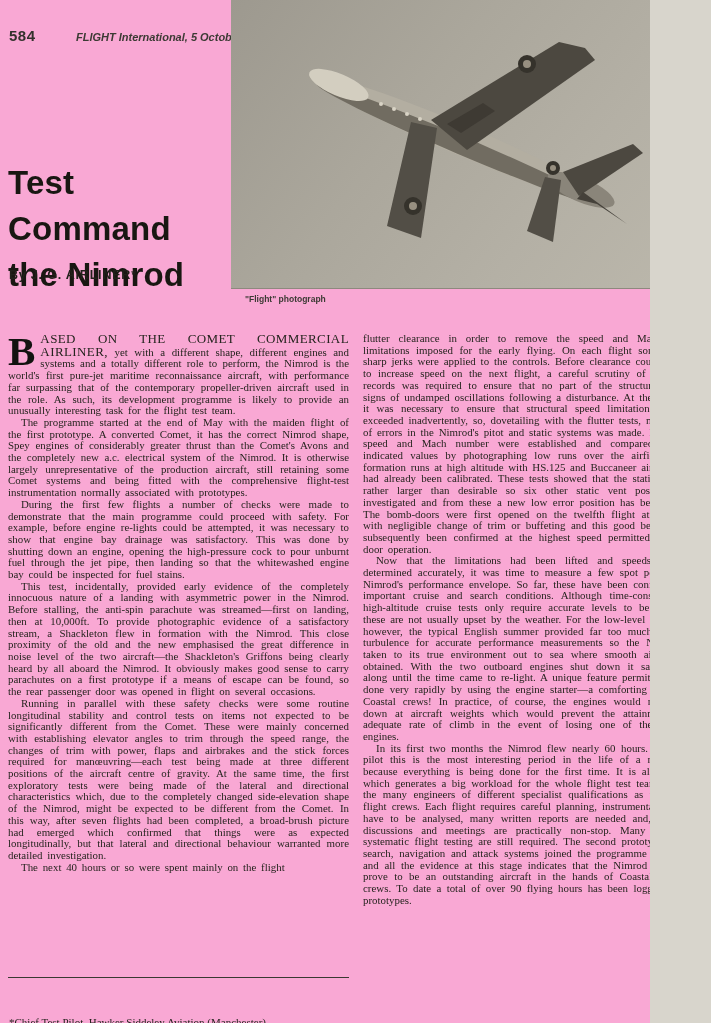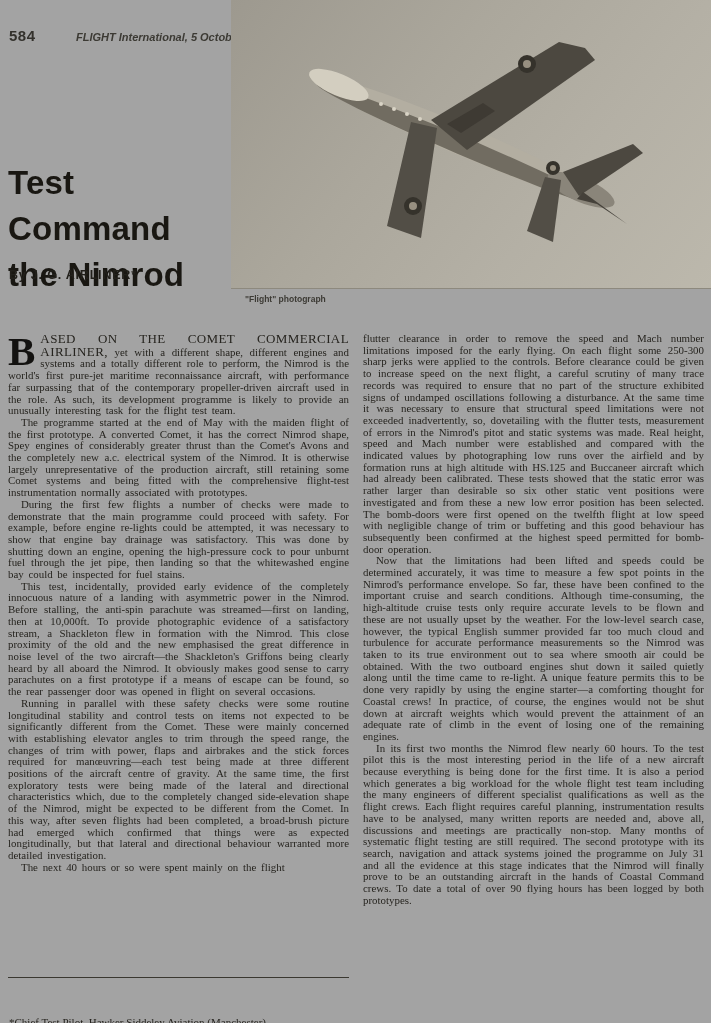--- a/index.html
+++ b/index.html
@@ -2,22 +2,22 @@
 <html><head>
 <meta charset="utf-8">
 <style>
   html,body{margin:0;padding:0;}
   body{
     width:711px;height:1023px;
     background:#d8d5cc;
     font-family:"Liberation Serif", serif;
   }
   .page{
-    position:relative;width:711px;height:1023px;overflow:hidden;
-    background:#a3a3a3;
+    position:relative;width:650px;height:1023px;overflow:hidden;
+    background:#f9a8d4;
     color:#26241f;
   }
   
   .pagenum{
     position:absolute;left:9px;top:27px;
     font-family:"Liberation Sans", sans-serif;
     font-weight:bold;font-size:15px;color:#33312c;letter-spacing:0.5px;
   }
   .journal{
     position:absolute;left:76px;top:31px;

